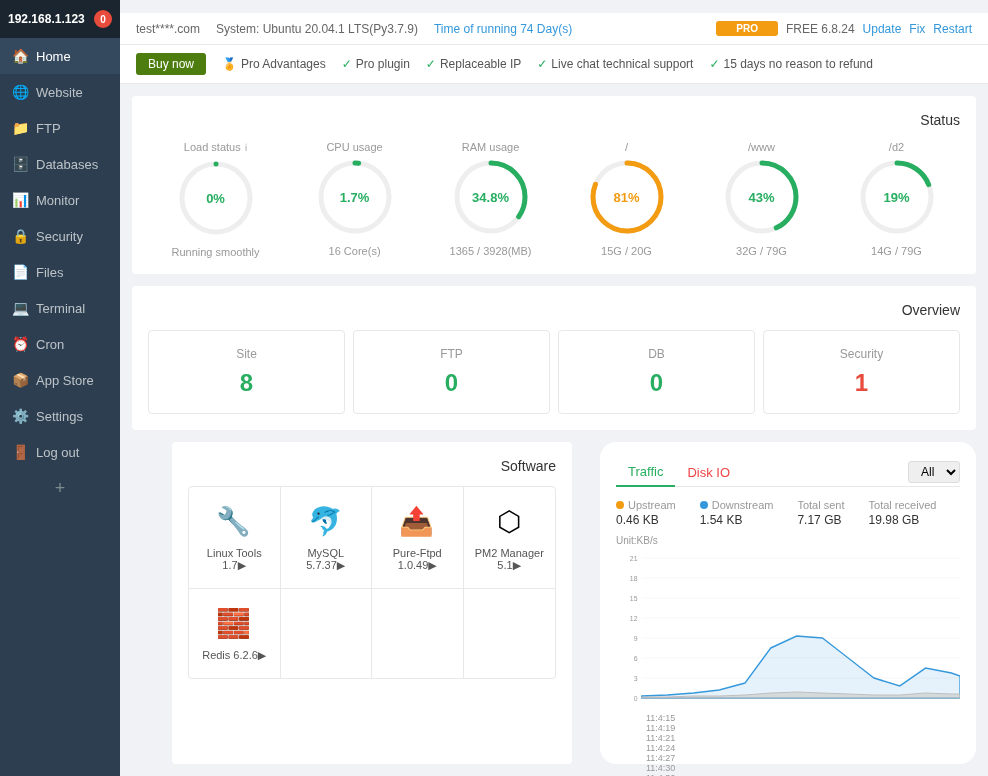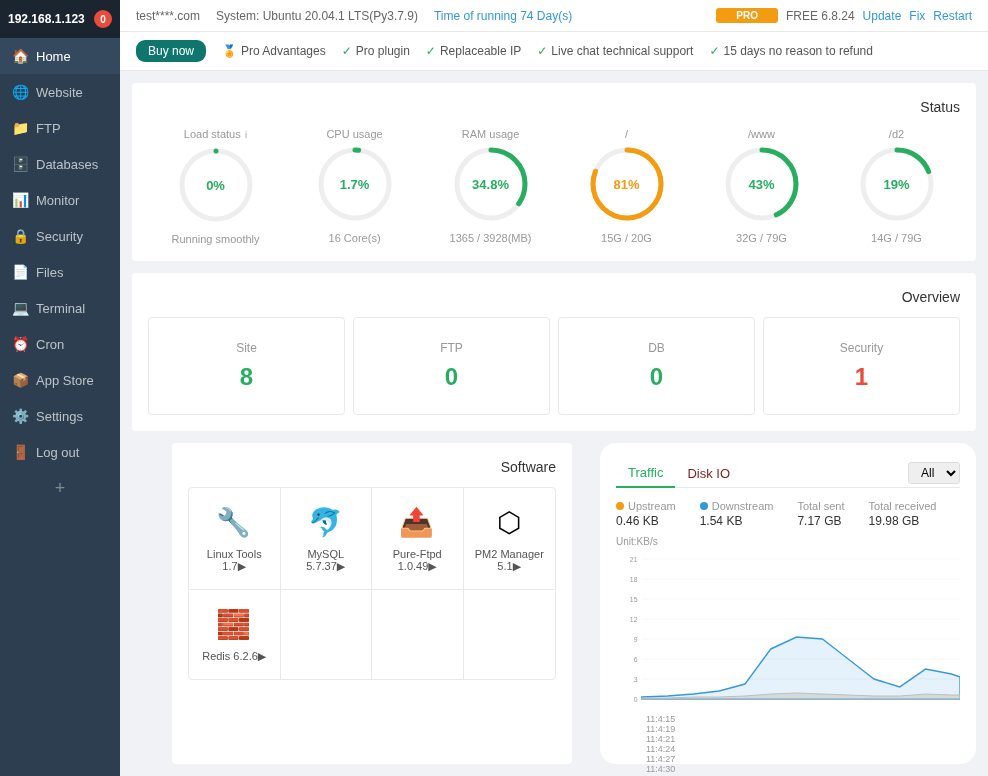--- a/index.html
+++ b/index.html
@@ -11,30 +11,30 @@
     .sidebar-header .badge { background: #e74c3c; color: white; border-radius: 50%; width: 18px; height: 18px; display: flex; align-items: center; justify-content: center; font-size: 10px; }
     .sidebar-item { padding: 10px 12px; display: flex; align-items: center; gap: 8px; cursor: pointer; font-size: 13px; color: #bdc3c7; }
     .sidebar-item.active { background: #34495e; color: white; }
     .sidebar-item .icon { font-size: 14px; width: 16px; text-align: center; }
     .sidebar-add { text-align: center; padding: 8px; color: #7f8c8d; font-size: 18px; cursor: pointer; }
 
     
     .main { flex: 1; display: flex; flex-direction: column; overflow: hidden; }
 
     
-    .topbar { background: white; padding: 8px 16px; display: flex; align-items: center; justify-content: space-between; border-bottom: 1px solid #e8e8e8; font-size: 12px; color: #666; flex-shrink: 0; }
+    .topbar { background: white; padding: 8px 16px; display: flex; align-items: center; justify-content: space-between; border-bottom: 1px solid #e8e8e8; font-size: 12px; color: #666; flex-shrink: 0; margin-top: 13px; }
     .topbar-left { display: flex; gap: 16px; align-items: center; }
     .topbar-right { display: flex; align-items: center; gap: 8px; }
     .pro-badge { background: #f39c12; color: white; padding: 2px 20px; border-radius: 3px; font-size: 10px; font-weight: bold; }
     .version { color: #666; }
     .topbar-btn { color: #3498db; cursor: pointer; font-size: 12px; }
 
     
     .promo-bar { background: white; padding: 8px 16px; display: flex; align-items: center; gap: 16px; border-bottom: 1px solid #e8e8e8; flex-shrink: 0; }
-    .buy-btn { background: #0f766e; color: white; padding: 4px 12px; border-radius: 9px; font-size: 12px; cursor: pointer; border: none; }
+    .buy-btn { background: #4d7c0f; color: white; padding: 4px 12px; border-radius: 3px; font-size: 12px; cursor: pointer; border: none; }
     .promo-item { display: flex; align-items: center; gap: 4px; font-size: 12px; color: #555; }
     .check-green { color: #27ae60; }
 
     
     .content { flex: 1; overflow-y: auto; padding: 12px; display: flex; flex-direction: column; gap: 12px; }
 
     
     .card { background: white; border-radius: 4px; padding: 16px; }
     .card-title { font-size: 14px; color: #333; margin-bottom: 12px; font-weight: 500; text-align: right; }
 
@@ -44,40 +44,40 @@
     .status-label { font-size: 11px; color: #999; display: flex; align-items: center; gap: 4px; }
     .status-sublabel { font-size: 11px; color: #999; margin-top: 4px; }
 
     
     .gauge-wrap { position: relative; width: 80px; height: 80px; }
     .gauge-wrap svg { width: 80px; height: 80px; }
     .gauge-value { position: absolute; top: 50%; left: 50%; transform: translate(-50%, -50%); font-size: 13px; font-weight: bold; }
 
     
     .overview-grid { display: flex; gap: 8px; }
-    .overview-card { flex: 1; border: 1px solid #e8e8e8; border-radius: 4px; padding: 23px; text-align: center; }
+    .overview-card { flex: 1; border: 1px solid #e8e8e8; border-radius: 4px; padding: 16px; text-align: center; }
     .overview-label { font-size: 12px; color: #999; margin-bottom: 8px; }
     .overview-value { font-size: 24px; font-weight: bold; color: #27ae60; }
     .overview-value.red { color: #e74c3c; }
 
     
     .bottom-section { display: flex; gap: 12px; flex: 1; padding-left: 40px; }
     .software-card { background: white; border-radius: 4px; padding: 16px; width: 400px; flex-shrink: 0; }
     .traffic-card { background: white; border-radius: 16px; padding: 16px; flex: 1; margin-left: 16px; }
 
     .software-grid { display: grid; grid-template-columns: repeat(4, 1fr); gap: 0; border: 1px solid #e8e8e8; border-radius: 4px; }
     .software-item { padding: 16px 8px; text-align: center; border-right: 1px solid #e8e8e8; border-bottom: 1px solid #e8e8e8; cursor: pointer; }
     .software-item:nth-child(4n) { border-right: none; }
     .software-item:nth-child(n+5) { border-bottom: none; }
     .software-name { font-size: 11px; color: #555; margin-top: 8px; }
     .software-icon { font-size: 28px; height: 36px; display: flex; align-items: center; justify-content: center; }
 
     
     .traffic-tabs { display: flex; align-items: center; margin-bottom: 12px; border-bottom: 1px solid #e8e8e8; }
-    .traffic-tab { padding: 6px 12px; font-size: 13px; cursor: pointer; color: #7f1d1d; }
+    .traffic-tab { padding: 6px 12px; font-size: 13px; cursor: pointer; color: #ef4444; }
     .traffic-tab.active { color: #27ae60; border-bottom: 2px solid #27ae60; margin-bottom: -1px; }
     .traffic-select { margin-left: auto; border: 1px solid #ddd; padding: 2px 8px; border-radius: 3px; font-size: 12px; }
 
     .traffic-stats { display: flex; gap: 24px; margin-bottom: 8px; font-size: 11px; }
     .traffic-stat { display: flex; flex-direction: column; gap: 2px; }
     .traffic-stat-label { display: flex; align-items: center; gap: 4px; color: #999; }
     .traffic-stat-value { font-weight: 500; color: #333; font-size: 12px; }
     .dot { width: 8px; height: 8px; border-radius: 50%; display: inline-block; }
     .dot-orange { background: #f39c12; }
     .dot-blue { background: #3498db; }

